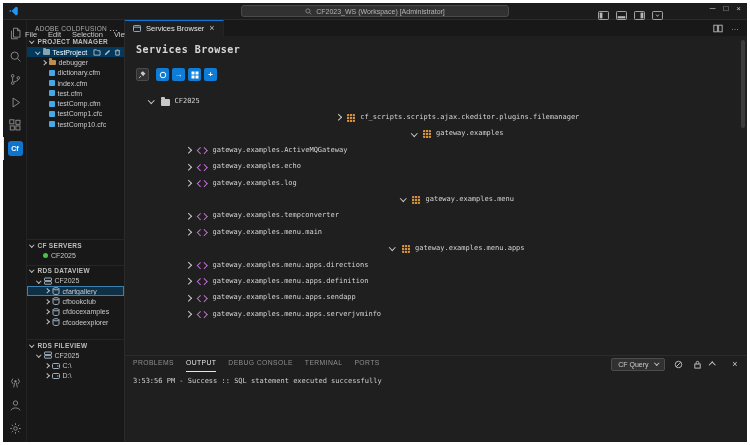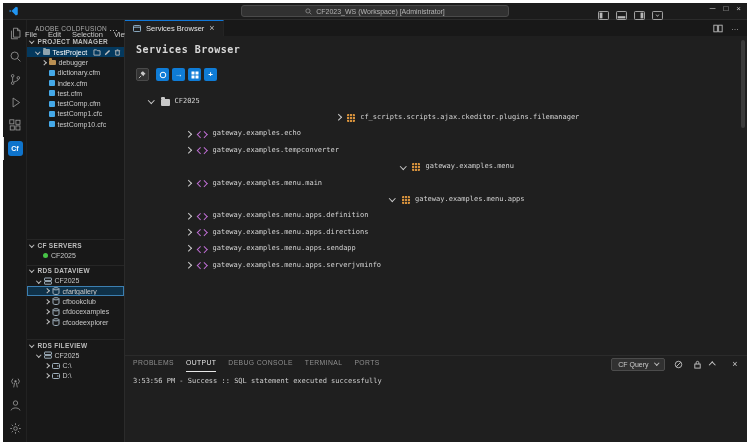--- a/index.html
+++ b/index.html
@@ -464,64 +464,79 @@
               <span class="t-icon ic-folder"></span>
               <span class="t-label">CF2025</span>
             </div>
 
             <div class="svc-row lvl-1">
               <span class="chev ch-right"></span>
               <span class="t-icon ic-package"></span>
               <span class="t-label">cf_scripts.scripts.ajax.ckeditor.plugins.filemanager</span>
             </div>
 
-
+            <div class="svc-row lvl-1">
+              <span class="chev ch-down"></span>
+              <span class="t-icon ic-package"></span>
+              <span class="t-label">gateway.examples</span>
+            </div>
+
+            <div class="svc-row lvl-2">
+              <span class="chev ch-right"></span>
+              <span class="t-icon ic-service"></span>
+              <span class="t-label">gateway.examples.ActiveMQGateway</span>
+            </div>
 
             <div class="svc-row lvl-2">
               <span class="chev ch-right"></span>
               <span class="t-icon ic-service"></span>
               <span class="t-label">gateway.examples.echo</span>
             </div>
 
 
-
-            <div class="svc-row lvl-2">
-              <span class="chev ch-right"></span>
-              <span class="t-icon ic-service"></span>
-              <span class="t-label">gateway.examples.tempconverter</span>
+            <div class="svc-row lvl-2">
+              <span class="chev ch-right"></span>
+              <span class="t-icon ic-service"></span>
+              <span class="t-label">gateway.examples.log</span>
             </div>
 
             <div class="svc-row lvl-1">
               <span class="chev ch-down"></span>
               <span class="t-icon ic-package"></span>
               <span class="t-label">gateway.examples.menu</span>
             </div>
 
             <div class="svc-row lvl-2">
               <span class="chev ch-right"></span>
               <span class="t-icon ic-service"></span>
+              <span class="t-label">gateway.examples.tempconverter</span>
+            </div>
+
+            <div class="svc-row lvl-2">
+              <span class="chev ch-right"></span>
+              <span class="t-icon ic-service"></span>
               <span class="t-label">gateway.examples.menu.main</span>
             </div>
 
             <div class="svc-row lvl-1">
               <span class="chev ch-down"></span>
               <span class="t-icon ic-package"></span>
               <span class="t-label">gateway.examples.menu.apps</span>
             </div>
 
             <div class="svc-row lvl-2">
               <span class="chev ch-right"></span>
               <span class="t-icon ic-service"></span>
+              <span class="t-label">gateway.examples.menu.apps.directions</span>
+            </div>
+
+            <div class="svc-row lvl-2">
+              <span class="chev ch-right"></span>
+              <span class="t-icon ic-service"></span>
               <span class="t-label">gateway.examples.menu.apps.definition</span>
-            </div>
-
-            <div class="svc-row lvl-2">
-              <span class="chev ch-right"></span>
-              <span class="t-icon ic-service"></span>
-              <span class="t-label">gateway.examples.menu.apps.directions</span>
             </div>
 
             <div class="svc-row lvl-2">
               <span class="chev ch-right"></span>
               <span class="t-icon ic-service"></span>
               <span class="t-label">gateway.examples.menu.apps.sendapp</span>
             </div>
 
             <div class="svc-row lvl-2">
               <span class="chev ch-right"></span>

